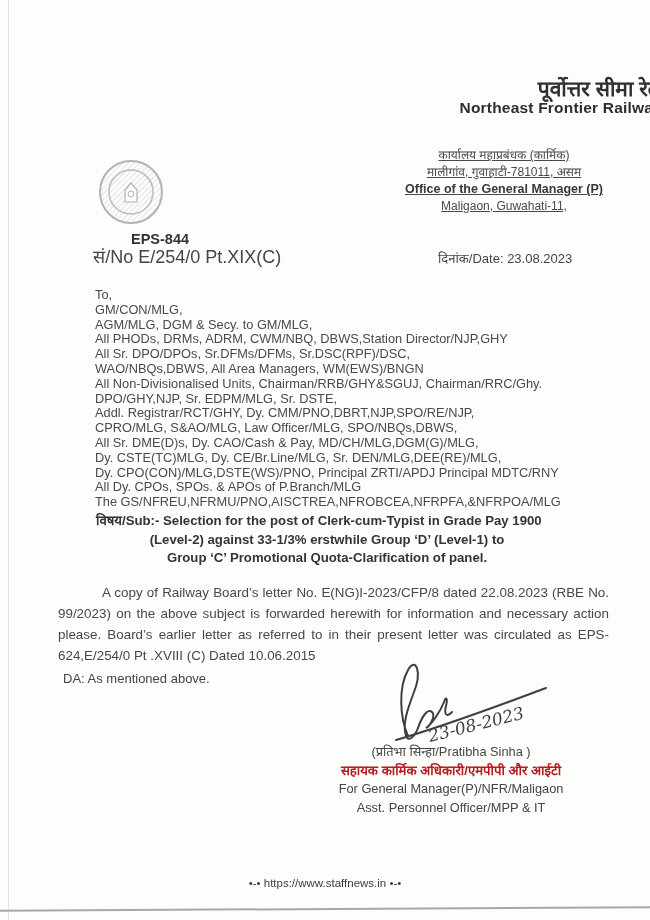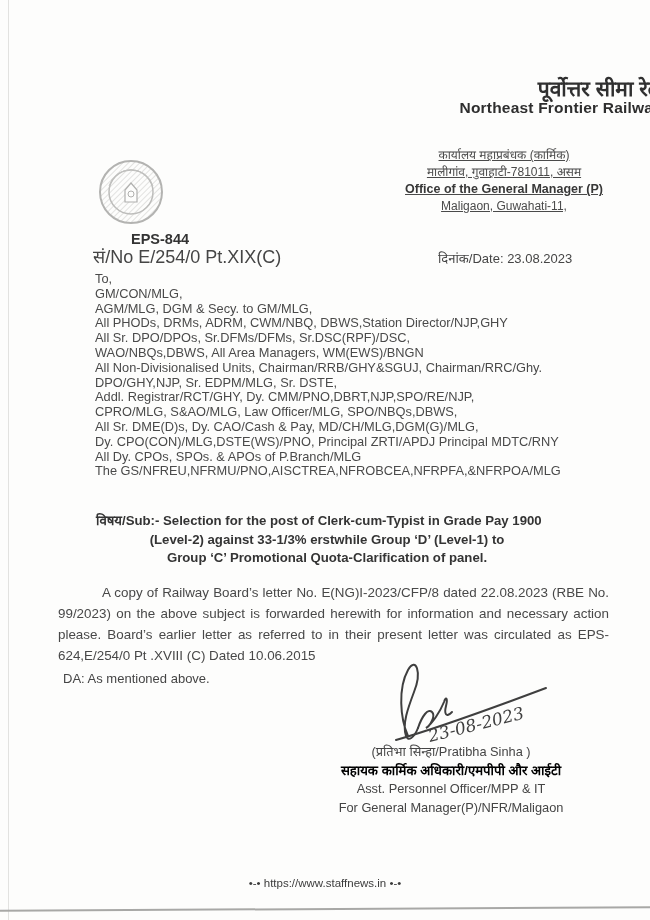--- a/index.html
+++ b/index.html
@@ -23,32 +23,32 @@
     background:#a8a8a6;transform:rotate(-0.3deg);
   }
   .org-hindi{left:0;top:74px;width:650px;font-size:21px;color:#303030;font-weight:bold;}
   .org-english{left:0;top:99px;width:650px;font-size:15.5px;font-weight:bold;color:#2e2e2e;letter-spacing:.2px;}
   .office-block{right:16px;top:147px;width:260px;text-align:center;font-size:12px;line-height:17px;color:#4a4a4a;text-decoration:underline;}
   .office-block .en-bold{font-weight:bold;color:#383838;font-size:12.5px;}
   .stamp{left:95px;top:156px;width:72px;height:72px;}
   .eps-no{left:95px;top:231px;font-size:14.5px;font-weight:bold;color:#333;margin-left:36px;}
   .ref-no{left:93px;top:244px;font-size:18px;}
   .ref-date{left:438px;top:249px;font-size:13px;}
-  .addressees{left:95px;top:272px;width:540px;font-size:12.8px;line-height:14.8px;color:#4a4a4a;}
+  .addressees{left:95px;top:288px;width:540px;font-size:12.8px;line-height:14.8px;color:#4a4a4a;}
   .subject{left:96px;top:512px;width:462px;font-size:13.2px;line-height:18.6px;font-weight:bold;color:#343434;}
   .subject .sub-l2,.subject .sub-l3{text-align:center;}
   .body-para{
     left:58px;top:582px;width:551px;
     font-size:13.4px;line-height:21px;text-align:justify;
     text-indent:44px;color:#484848;
   }
   .da-line{left:63px;top:671px;font-size:13px;}
   .sign-art{left:378px;top:658px;width:185px;height:100px;}
   .sign-block{left:328px;top:743px;width:246px;text-align:center;font-size:12.8px;line-height:18.6px;}
-  .sign-block .hi-bold{font-weight:bold;color:#000000;font-size:13.2px;}
+  .sign-block .hi-bold{font-weight:bold;color:#b91c1c;font-size:13.2px;}
   .footer-url{left:0;top:877px;width:650px;text-align:center;font-size:11.5px;color:#3c3c3c;}
 </style>
 </head>
 <body>
 
 <div class="page">
 
   <div class="fold-line"></div>
 
   <div class="abs center org-hindi">पूर्वोत्तर सीमा रेल</div>
@@ -83,20 +83,21 @@
     <div>GM/CON/MLG,</div>
     <div>AGM/MLG, DGM &amp; Secy. to GM/MLG,</div>
     <div>All  PHODs, DRMs, ADRM, CWM/NBQ, DBWS,Station Director/NJP,GHY</div>
     <div>All Sr. DPO/DPOs,  Sr.DFMs/DFMs, Sr.DSC(RPF)/DSC,</div>
     <div>WAO/NBQs,DBWS, All Area Managers, WM(EWS)/BNGN</div>
     <div>All Non-Divisionalised Units, Chairman/RRB/GHY&amp;SGUJ, Chairman/RRC/Ghy.</div>
     <div>DPO/GHY,NJP, Sr. EDPM/MLG, Sr. DSTE,</div>
     <div>Addl. Registrar/RCT/GHY, Dy. CMM/PNO,DBRT,NJP,SPO/RE/NJP,</div>
     <div>CPRO/MLG, S&amp;AO/MLG, Law Officer/MLG, SPO/NBQs,DBWS,</div>
     <div>All Sr. DME(D)s, Dy. CAO/Cash &amp; Pay, MD/CH/MLG,DGM(G)/MLG,</div>
+    <div>Dy. CSTE(TC)MLG, Dy. CE/Br.Line/MLG, Sr. DEN/MLG,DEE(RE)/MLG,</div>
     <div>Dy. CPO(CON)/MLG,DSTE(WS)/PNO, Principal ZRTI/APDJ Principal MDTC/RNY</div>
     <div>All Dy. CPOs, SPOs. &amp; APOs of P.Branch/MLG</div>
     <div>The GS/NFREU,NFRMU/PNO,AISCTREA,NFROBCEA,NFRPFA,&amp;NFRPOA/MLG</div>
   </div>
 
   <div class="abs subject">
     <div class="sub-l1">विषय/Sub:- Selection for the post of Clerk-cum-Typist in Grade Pay 1900</div>
     <div class="sub-l2">(Level-2) against 33-1/3% erstwhile Group ‘D’ (Level-1) to</div>
     <div class="sub-l3">Group ‘C’ Promotional Quota-Clarification of panel.</div>
   </div>
@@ -110,21 +111,21 @@
       <path d="M30,78 C22,60 20,30 30,12 C38,-2 44,14 36,34 C30,50 24,66 28,78 C30,84 36,80 40,70"></path>
       <path d="M40,70 C44,58 50,50 54,54 C58,58 52,68 48,70 C54,66 62,54 66,44 C68,38 70,40 68,48 C66,56 68,60 74,54"></path>
       <path d="M18,82 C60,70 120,48 168,30"></path>
     </g>
     <text x="52" y="84" transform="rotate(-14 52 84)" font-size="17" font-style="italic" font-family="DejaVu Serif, serif" fill="#3f3f3f">23-08-2023</text>
   </svg>
 
   <div class="abs sign-block">
     <div>(प्रतिभा सिन्हा/Pratibha Sinha )</div>
     <div class="hi-bold">सहायक कार्मिक अधिकारी/एमपीपी और आईटी</div>
+    <div>For General Manager(P)/NFR/Maligaon</div>
     <div>Asst. Personnel Officer/MPP &amp; IT</div>
-    <div>For General Manager(P)/NFR/Maligaon</div>
   </div>
 
   <div class="abs footer-url">•-• https://www.staffnews.in •-•</div>
 
   <div class="scan-bottom-edge"></div>
 
 </div>
 
 </body></html>

